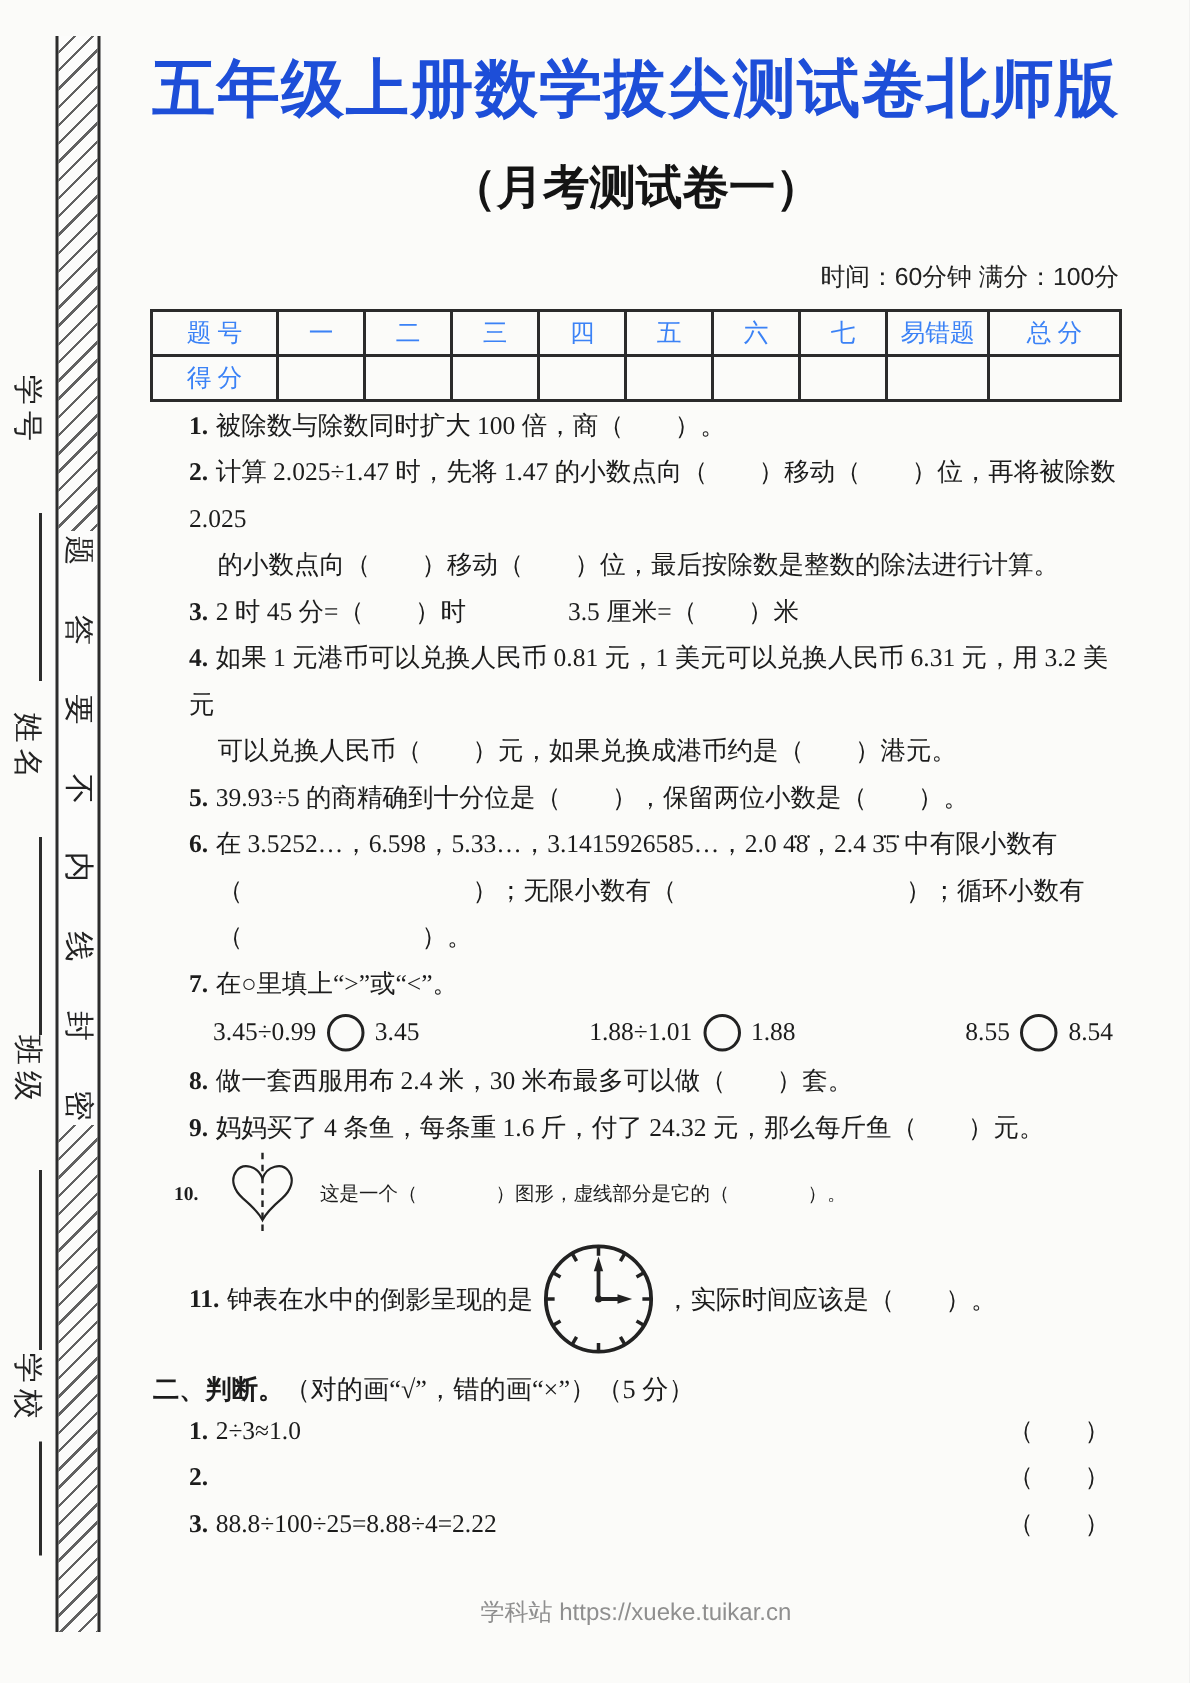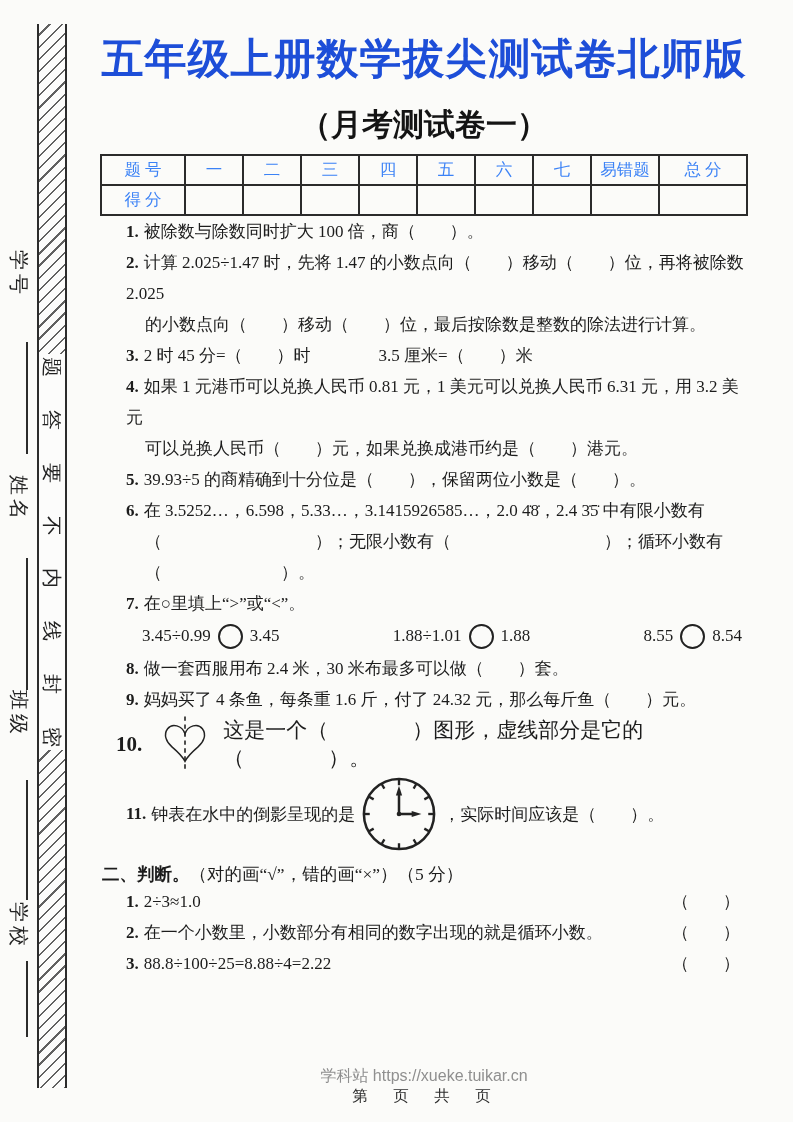--- a/index.html
+++ b/index.html
@@ -69,21 +69,21 @@
   .qnum   { font-weight:bold; margin-right:5px; }
   .compare-row {
     display:flex; align-items:center; justify-content:space-between;
     height:34px; padding-left:42px; padding-right:6px; font-size:17px;
   }
   .compare-item { display:flex; align-items:center; }
   .circle {
     width:21px; height:21px; border:2px solid #222; border-radius:50%;
     margin:0 7px; flex:0 0 auto;
   }
-  .q10-row { display:flex; align-items:center; padding-left:16px; height:58px; font-size:21px; }
+  .q10-row { display:flex; align-items:center; padding-left:16px; height:58px; font-size:13px; }
   .q10-row .qnum { align-self:center; }
   .q11-row { display:flex; align-items:center; padding-left:26px; height:82px; font-size:17px; }
   .fig { margin:0 5px; flex:0 0 auto; }
   .judge { display:flex; font-size:17px; line-height:31px; padding-left:26px; padding-right:8px; }
   .judge .spacer { flex:1; }
   
   .footer { position:absolute; left:100px; top:1066px; width:648px; text-align:center; }
   .site { color:#8f8f8f; font-size:16px; line-height:19px; font-family:"Liberation Sans", sans-serif; }
   .pageinfo { color:#2c2c2c; font-size:15.5px; line-height:19px; letter-spacing:5px; margin-top:1px; }
 </style>
@@ -113,20 +113,21 @@
   <div class="side-line" style="top:558px;height:132px"></div>
   <span class="side-label" style="top:690px">班级</span>
   <div class="side-line" style="top:780px;height:120px"></div>
   <span class="side-label" style="top:902px">学校</span>
   <div class="side-line" style="top:961px;height:76px"></div>
 
   <div class="main">
 
     <h1 class="title">五年级上册数学拔尖测试卷北师版</h1>
     <div class="subtitle">（月考测试卷一）</div>
+    <div class="time-info">时间：60分钟  满分：100分</div>
 
     <table class="score-table">
       <tbody>
         <tr>
           <td class="c0">题 号</td>
           <td>一</td>
           <td>二</td>
           <td>三</td>
           <td>四</td>
           <td>五</td>
@@ -226,31 +227,29 @@
     </div>
 
     <div class="judge">
       <span class="qnum">1.</span>
       <span>2÷3≈1.0</span>
       <span class="spacer"></span>
       <span>（　　）</span>
     </div>
     <div class="judge">
       <span class="qnum">2.</span>
-      <span>在一个小数里，小数部分有相同的数字出现的就是循环小数。</span>
       <span class="spacer"></span>
       <span>（　　）</span>
     </div>
     <div class="judge">
       <span class="qnum">3.</span>
       <span>88.8÷100÷25=8.88÷4=2.22</span>
       <span class="spacer"></span>
       <span>（　　）</span>
     </div>
 
   </div>
 
   <div class="footer">
     <div class="site">学科站 https://xueke.tuikar.cn</div>
-    <div class="pageinfo">第　页　共　页</div>
   </div>
 
 </div>
 
 </body></html>

